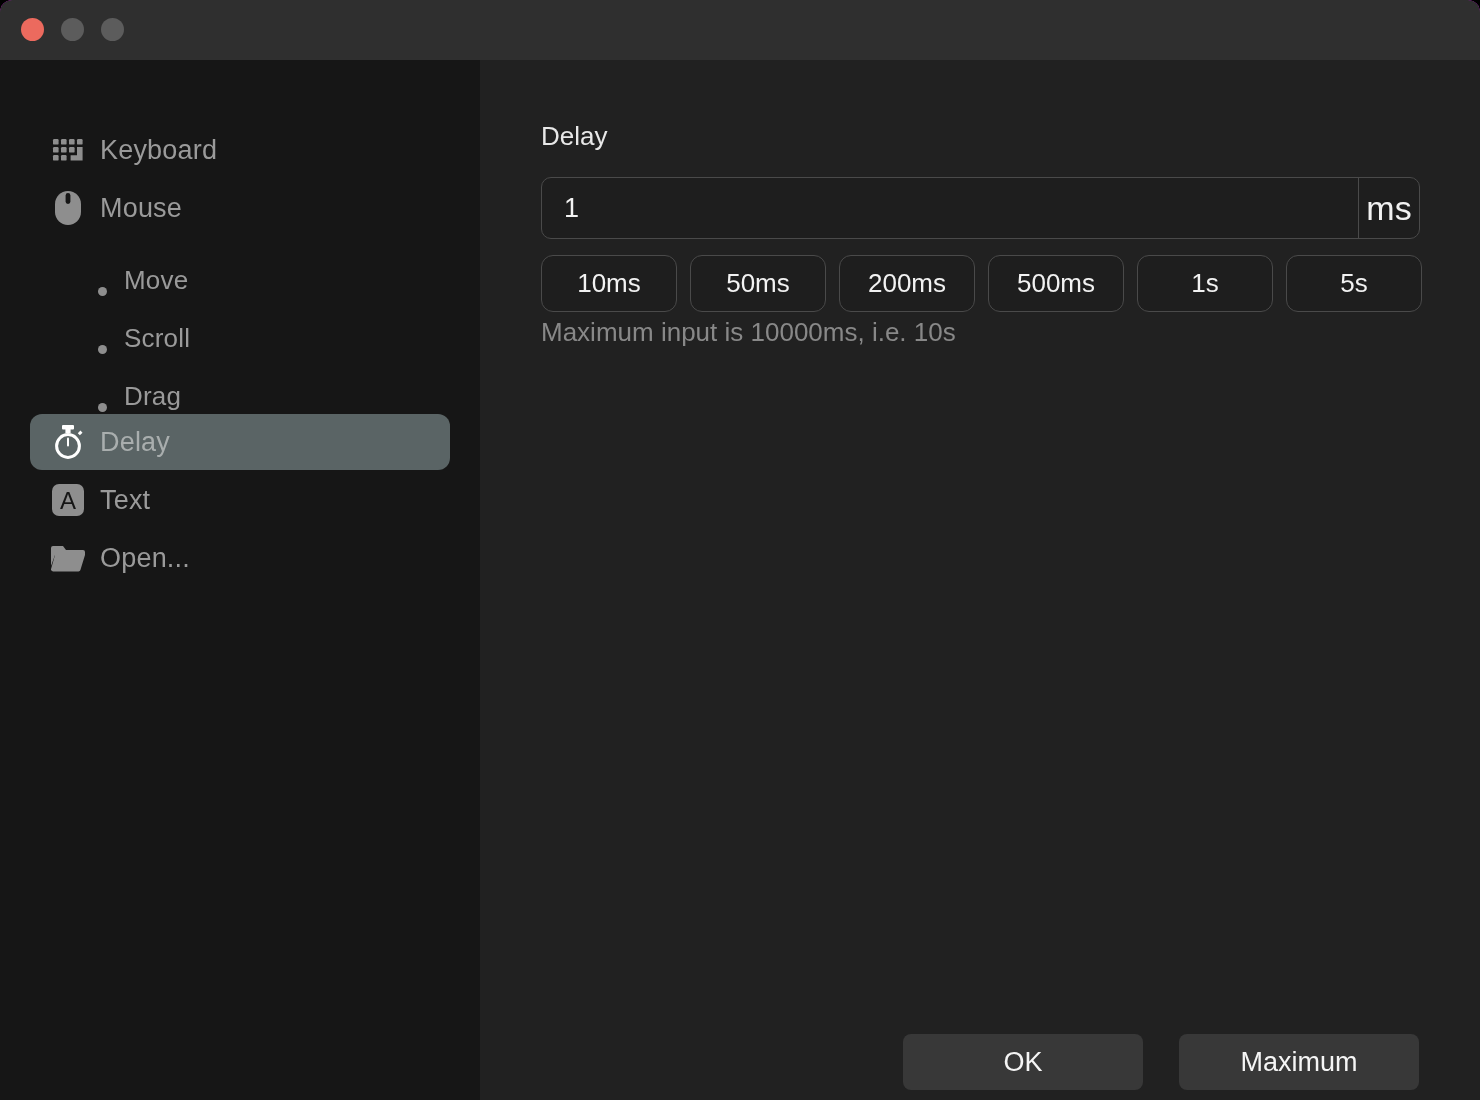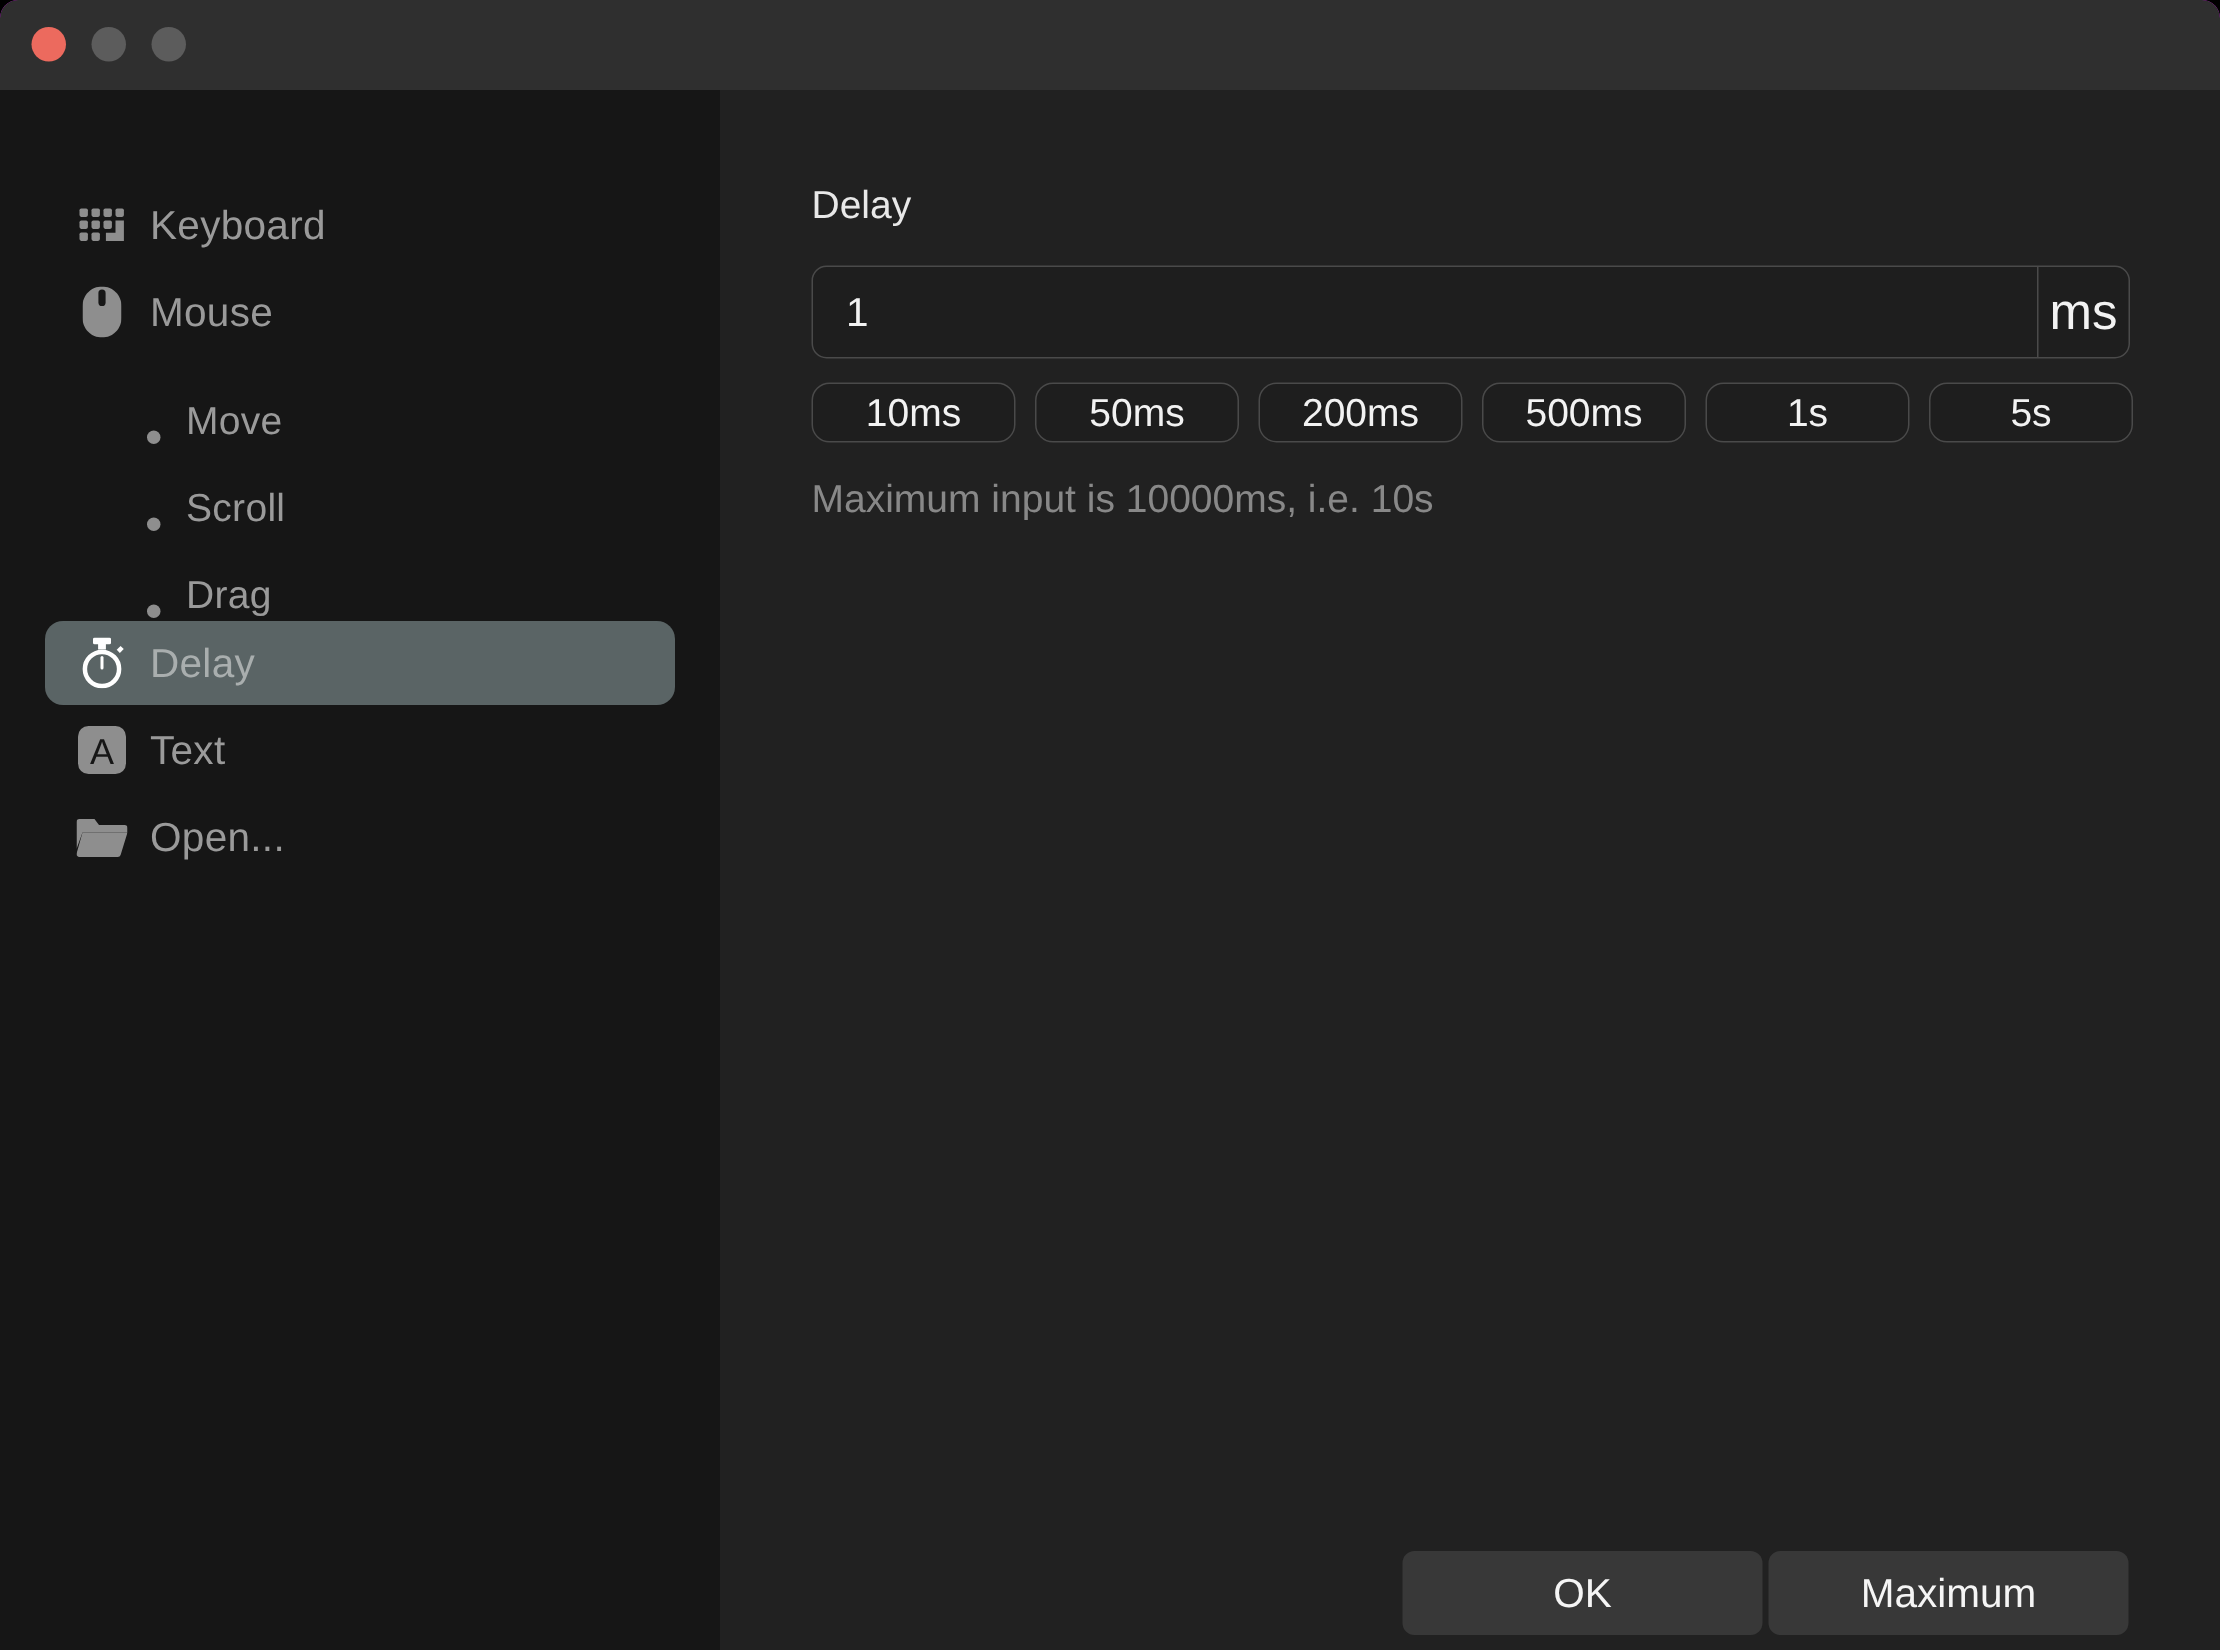--- a/index.html
+++ b/index.html
@@ -150,21 +150,21 @@
   }
 
   .presets {
     position: absolute;
     left: 61px; top: 195px;
     display: flex;
     gap: 13px;
   }
   .preset-btn {
     width: 136px;
-    height: 40px;
+    height: 57px;
     border: 1px solid #4a4a4a;
     border-radius: 12px;
     background: #1e1e1e;
     color: #f2f2f2;
     font-size: 26px;
     font-family: "Liberation Sans", sans-serif;
     cursor: default;
     display: flex;
     align-items: center;
     justify-content: center;
@@ -175,21 +175,21 @@
     left: 61px; top: 257px;
     font-size: 26px;
     color: #888888;
   }
 
   
   .footer {
     position: absolute;
     right: 61px; bottom: 10px;
     display: flex;
-    gap: 4px;
+    gap: 36px;
   }
   .footer-btn {
     width: 240px;
     height: 56px;
     border: none;
     border-radius: 8px;
     background: #383838;
     color: #f5f5f5;
     font-size: 27px;
     font-family: "Liberation Sans", sans-serif;

